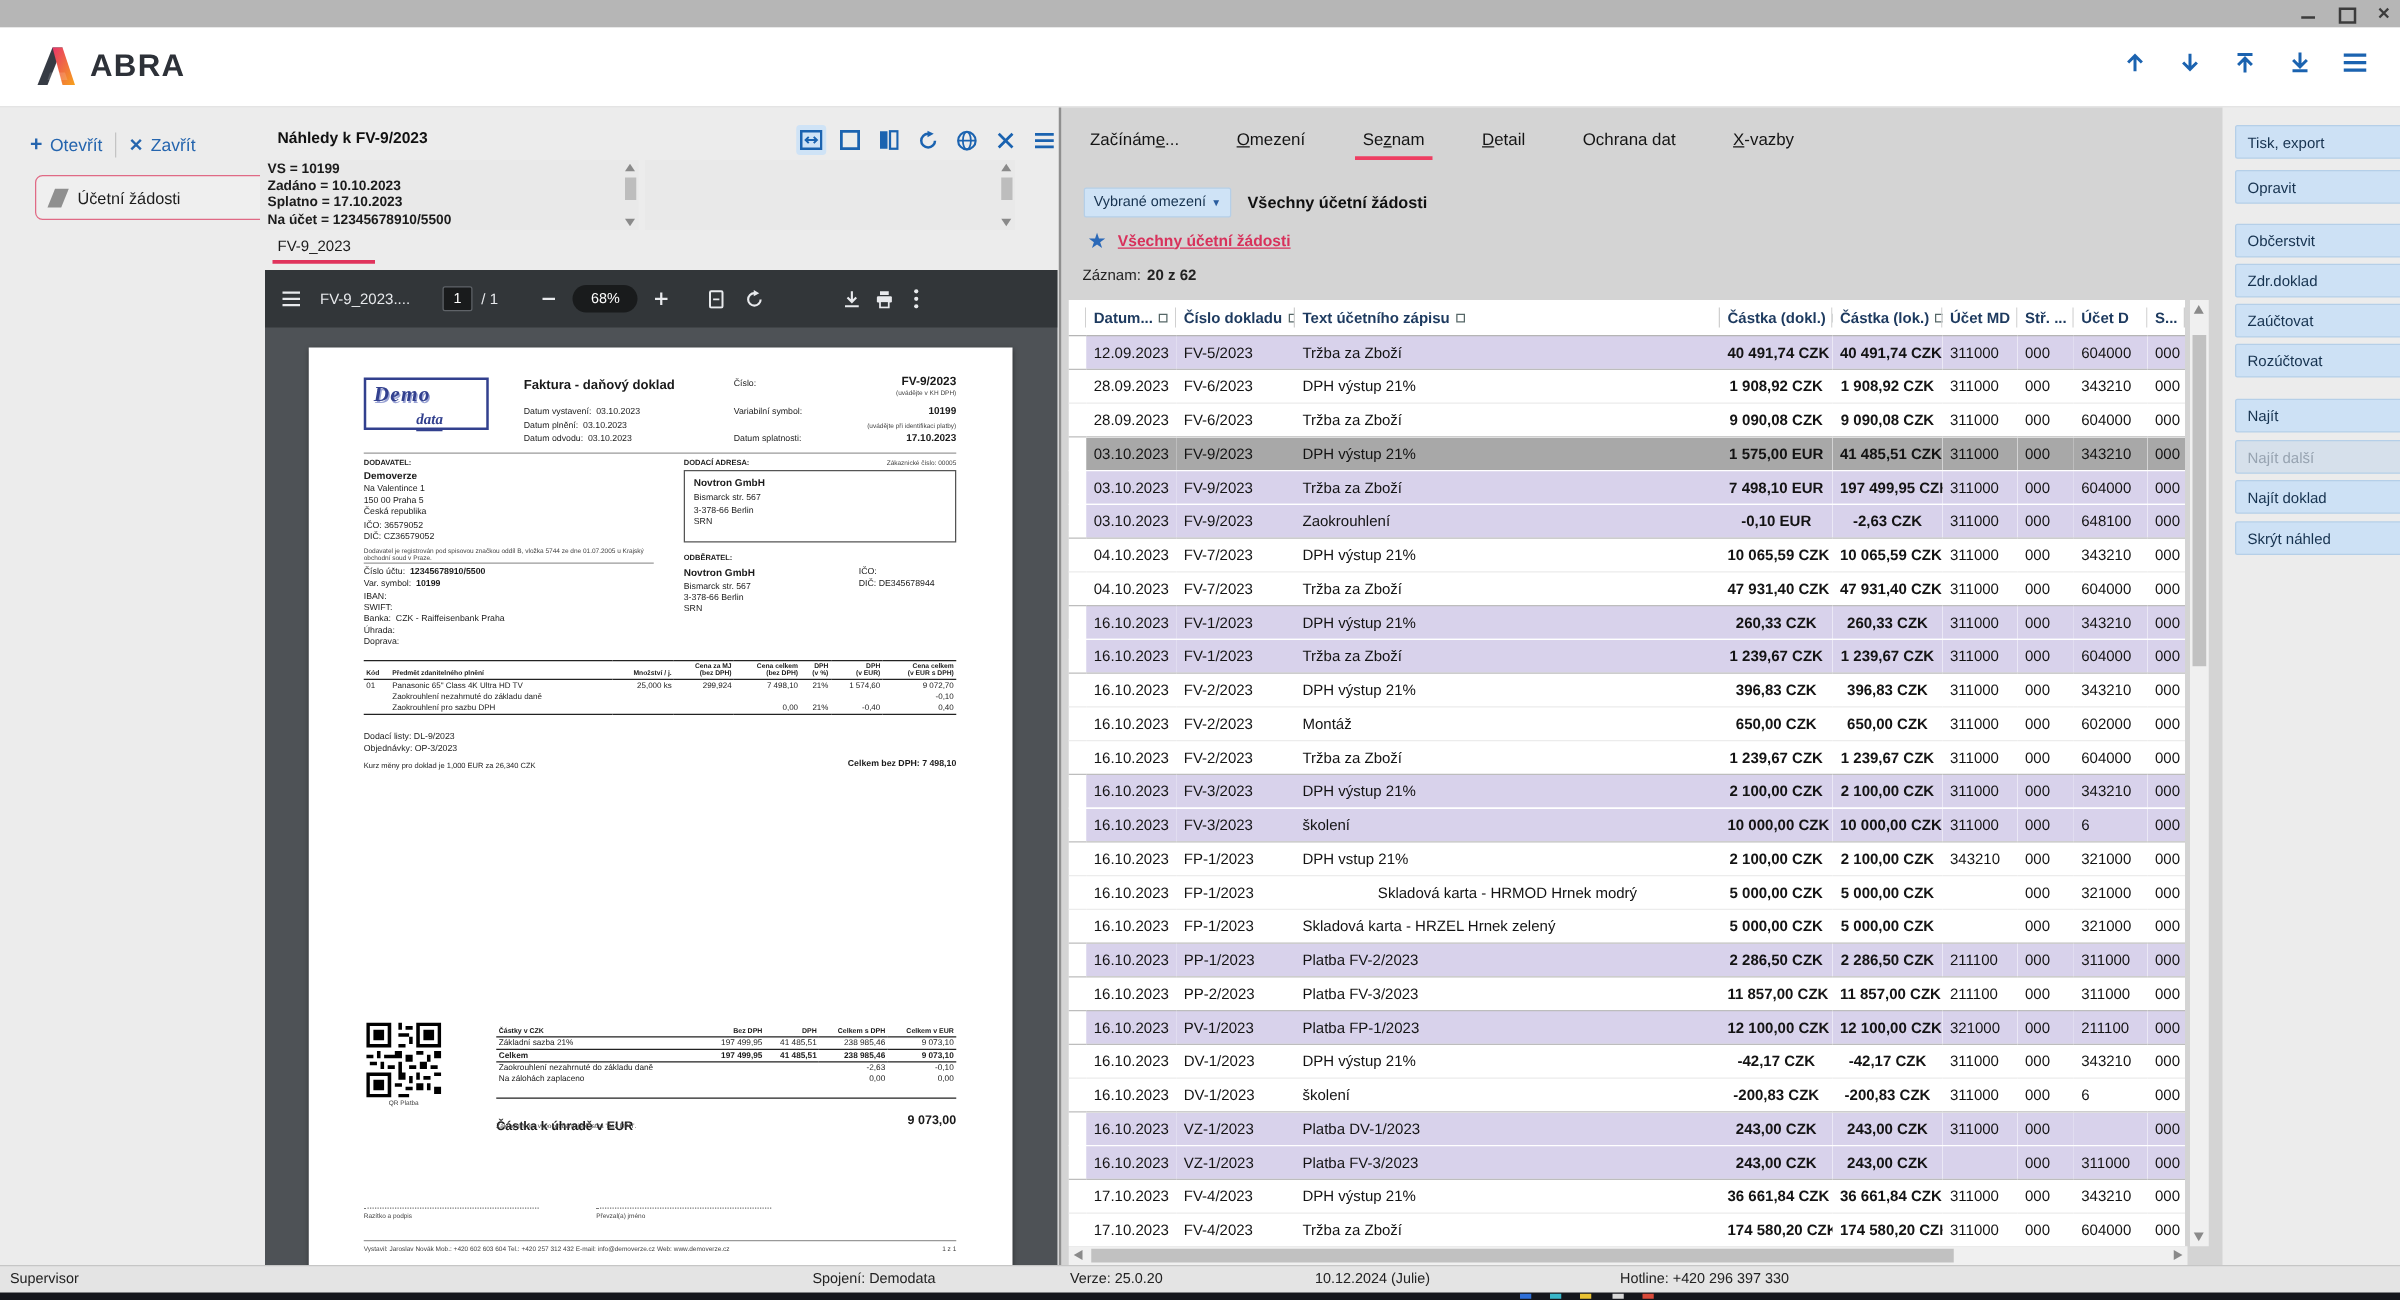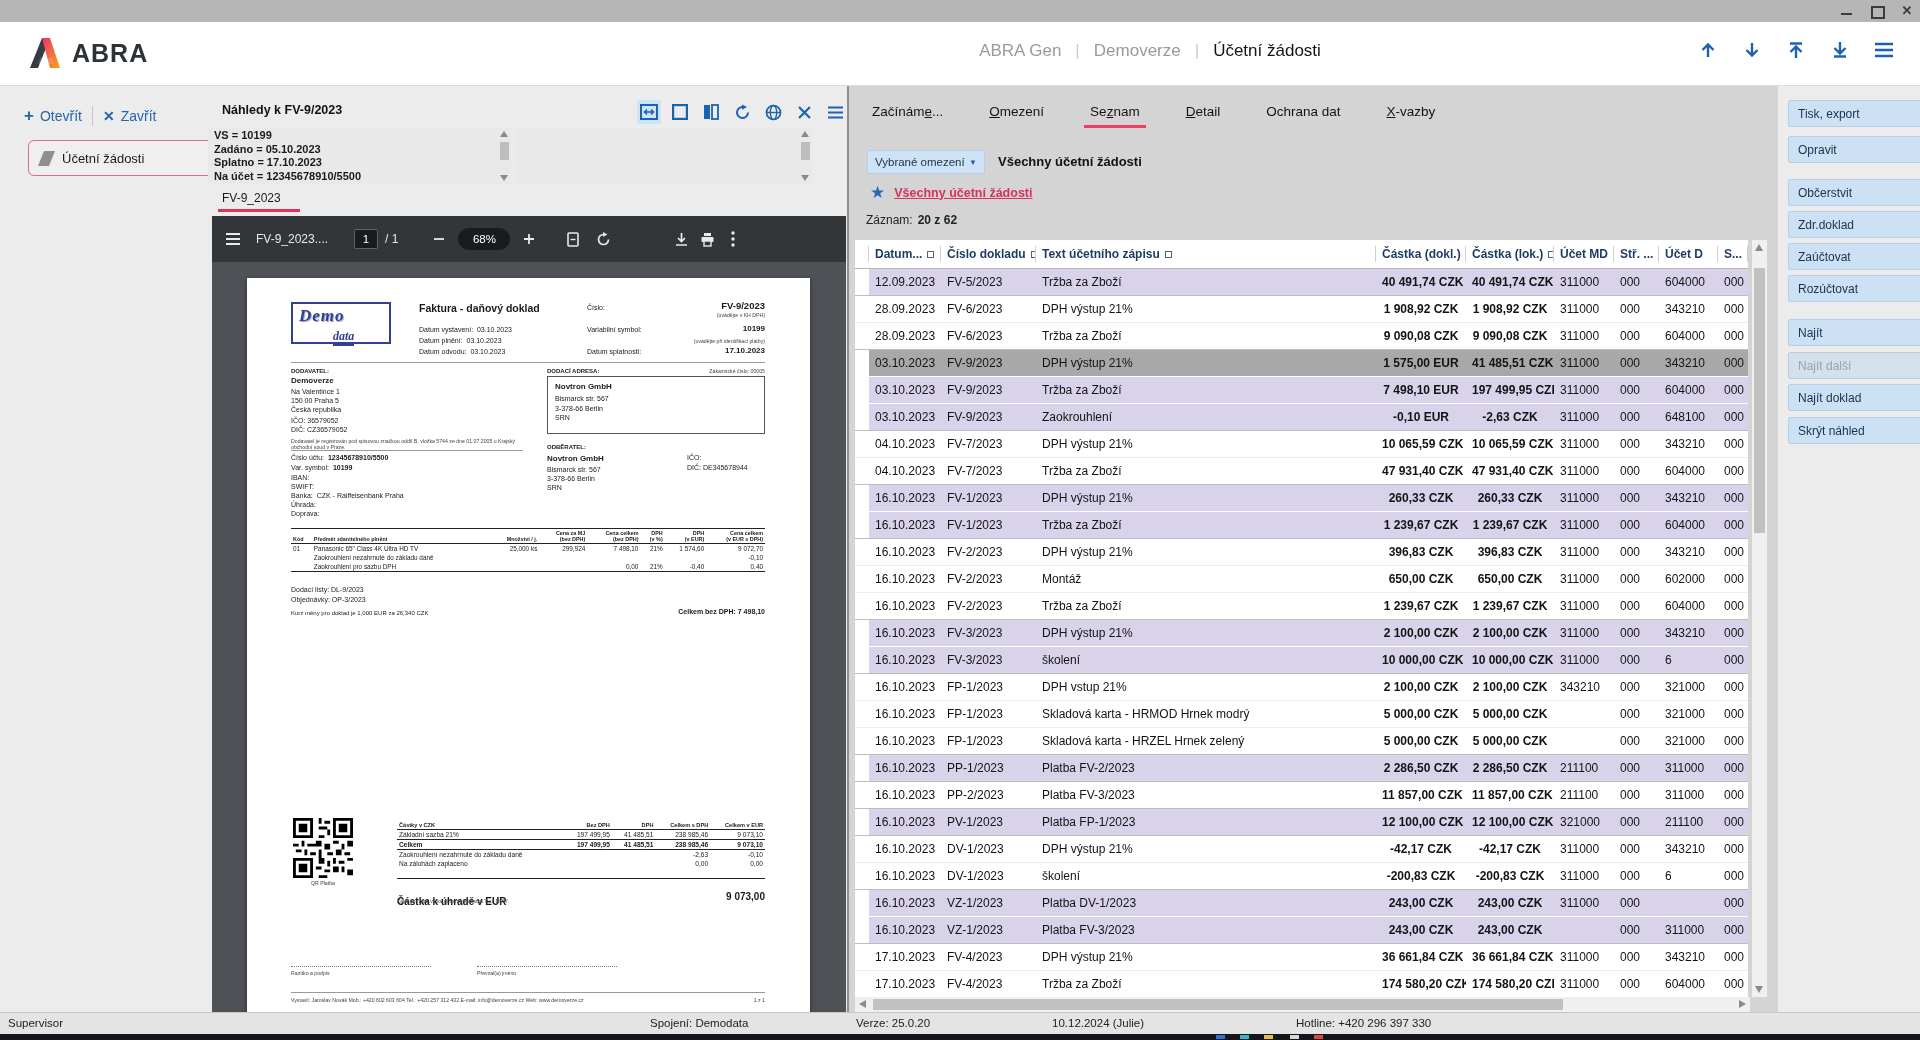--- a/index.html
+++ b/index.html
@@ -152,23 +152,20 @@
           <linearGradient id="lg1" x1="0" y1="0" x2="1" y2="1">
             <stop offset="0" stop-color="#e8356a"></stop>
               <stop offset="1" stop-color="#f7a21b"></stop>
           </linearGradient>
         </defs>
         <polygon points="4,34 16,4 24,4 12,34" fill="#363b44"></polygon>
         <polygon points="16,4 24,4 34,34 24,34" fill="url(#lg1)"></polygon>
         <polygon points="14,24 26,24 28,30 12,30" fill="#ffffff" opacity="0.15"></polygon>
       </svg>
       <span class="brand-text">ABRA</span>
-    </div>
-    <div class="apptitle">
-      <span class="dim">ABRA Gen</span><span class="sep">|</span><span class="dim">Demoverze</span><span class="sep">|</span><span class="cur">Účetní žádosti</span>
     </div>
     <div class="headicons">
       <span class="hicon">
         <svg width="20" height="20" viewBox="0 0 20 20">
             <path d="M10 17V5 M4.5 10 L10 4.5 L15.5 10" stroke="#1b63b0" stroke-width="2.4" fill="none"></path>
           </svg>
         </span>
       <span class="hicon">
         <svg width="20" height="20" viewBox="0 0 20 20">
             <path d="M10 3v12 M4.5 10 L10 15.5 L15.5 10" stroke="#1b63b0" stroke-width="2.4" fill="none"></path>
@@ -248,21 +245,21 @@
     <span class="pt-icon">
       <svg width="17" height="15" viewBox="0 0 17 15">
           <path d="M1 2.5h15 M1 7.5h15 M1 12.5h15" stroke="#1b63b0" stroke-width="2.2"></path>
         </svg>
       </span>
   </div>
 
   <div class="infopanel left">
     <div id="info-left">
         <div>VS = 10199</div>
-        <div>Zadáno = 05.10.2023</div>
+        <div>Zadáno = 10.10.2023</div>
         <div>Splatno = 17.10.2023</div>
         <div>Na účet = 12345678910/5500</div>
       </div>
     <div class="mini-scroll">
         <span class="up"></span>
         <span class="thumb"></span>
         <span class="dn"></span>
       </div>
   </div>
   <div class="infopanel right">
@@ -760,21 +757,21 @@
             <td class="r" style="border-top: 1px solid rgb(189, 189, 189);">2 100,00 CZK</td>
             <td style="border-top: 1px solid rgb(189, 189, 189);">343210</td>
             <td style="border-top: 1px solid rgb(189, 189, 189);">000</td>
             <td style="border-top: 1px solid rgb(189, 189, 189);">321000</td>
             <td style="border-top: 1px solid rgb(189, 189, 189);">000</td>
           </tr>
           <tr class="bg-w">
             <td class="gut" style="border-top: 1px solid rgb(236, 236, 236);"></td>
             <td style="border-top: 1px solid rgb(236, 236, 236);">16.10.2023</td>
             <td style="border-top: 1px solid rgb(236, 236, 236);">FP-1/2023</td>
-            <td style="border-top: 1px solid rgb(236, 236, 236);">Skladová karta - HRMOD Hrnek modrý</td>
+            <td style="border-top: 1px solid rgb(236, 236, 236); text-align: center;">Skladová karta - HRMOD Hrnek modrý</td>
             <td class="r" style="border-top: 1px solid rgb(236, 236, 236);">5 000,00 CZK</td>
             <td class="r" style="border-top: 1px solid rgb(236, 236, 236);">5 000,00 CZK</td>
             <td style="border-top: 1px solid rgb(236, 236, 236);"></td>
             <td style="border-top: 1px solid rgb(236, 236, 236);">000</td>
             <td style="border-top: 1px solid rgb(236, 236, 236);">321000</td>
             <td style="border-top: 1px solid rgb(236, 236, 236);">000</td>
           </tr>
           <tr class="bg-w">
             <td class="gut" style="border-top: 1px solid rgb(236, 236, 236);"></td>
             <td style="border-top: 1px solid rgb(236, 236, 236);">16.10.2023</td>

